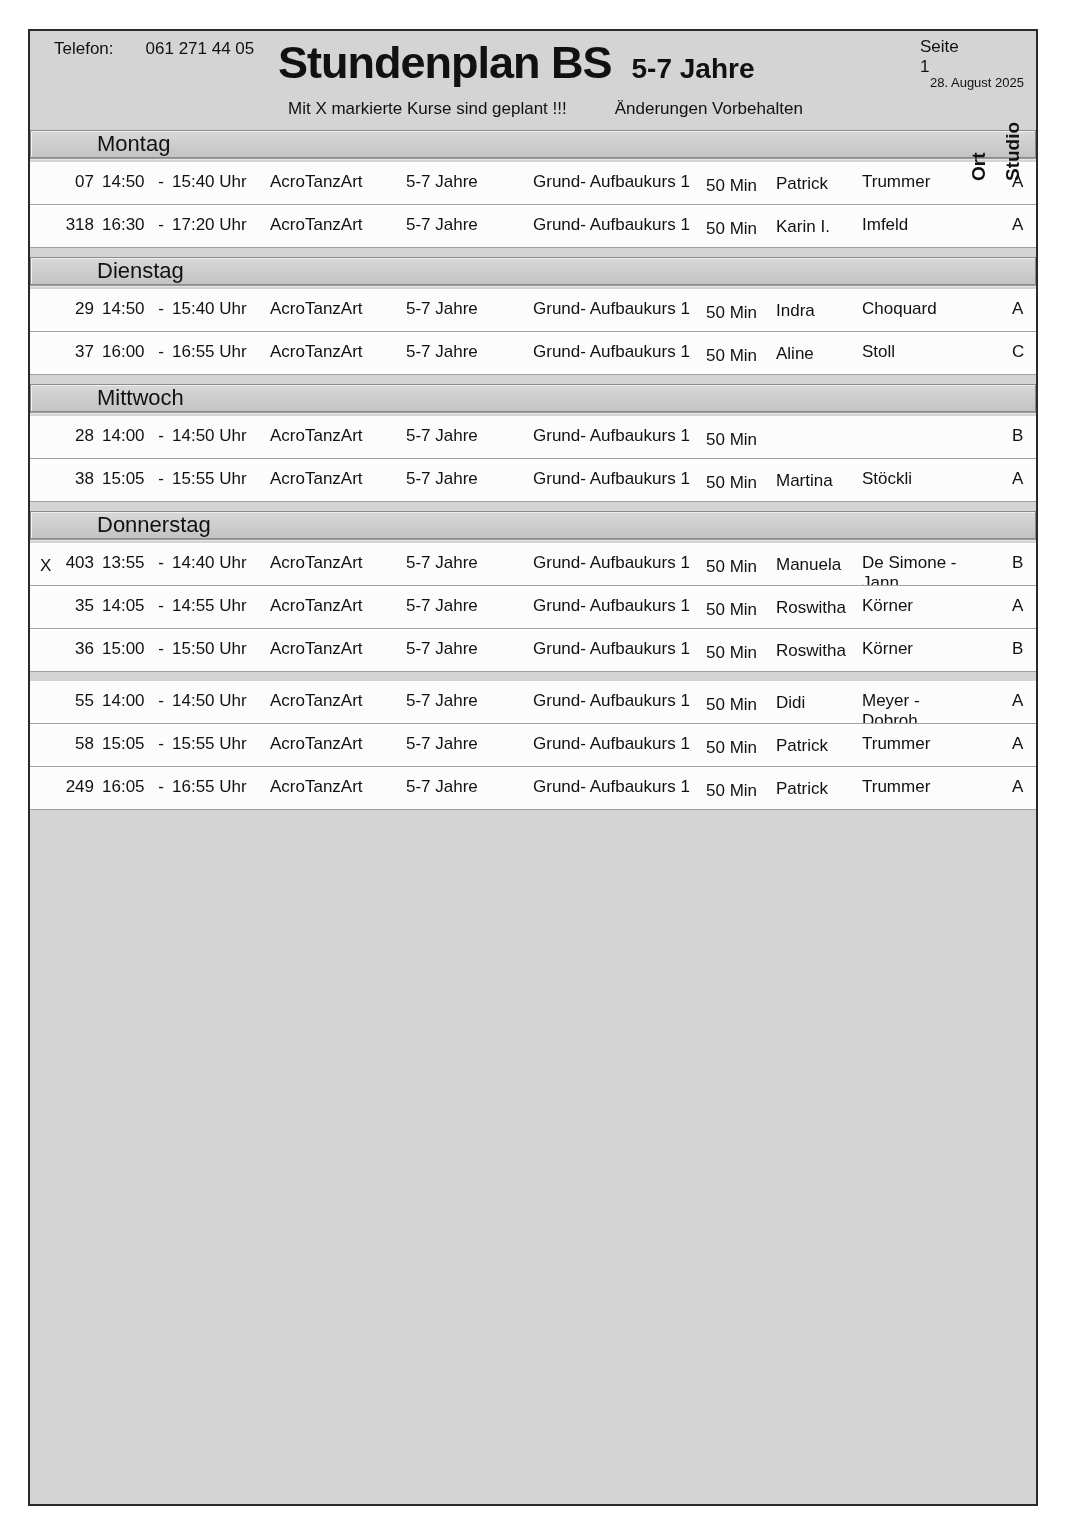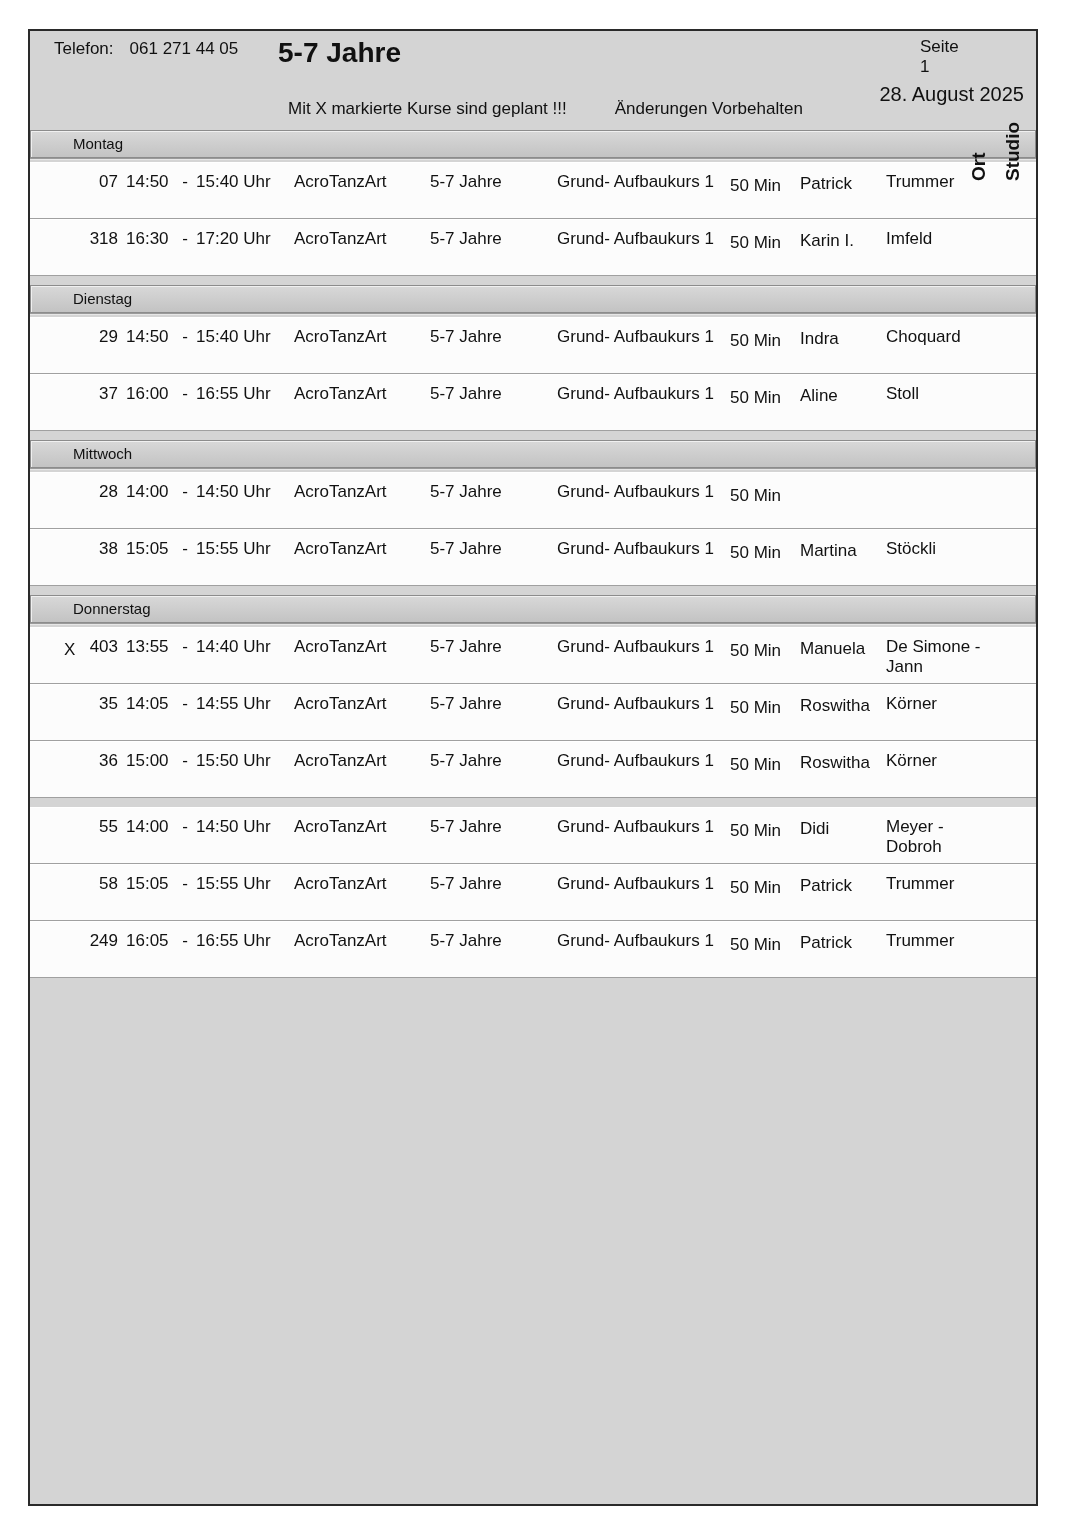--- a/index.html
+++ b/index.html
@@ -18,32 +18,32 @@
     width: 1010px;
     height: 1477px;
     box-sizing: border-box;
     border: 2px solid #2a2a2a;
     background: #d4d4d4;
     overflow: hidden;
   }
   
   .topbar { position: relative; height: 60px; }
   .tel { position: absolute; left: 24px; top: 8px; font-size: 17px; }
-  .tel .lbl { margin-right: 16px; }
+  .tel .lbl { margin-right: 32px; }
   .titlewrap {
     position: absolute; left: 248px; top: 6px;
     display: flex; align-items: baseline; gap: 20px; white-space: nowrap;
   }
   .title   { font-size: 45px; font-weight: bold; letter-spacing: -1px; }
   .subtitle{ font-size: 28px; font-weight: bold; }
   .seite {
     position: absolute; right: 12px; top: 6px; width: 104px;
     display: flex; justify-content: space-between; font-size: 17px; flex-direction: column;
   }
-  .date { position: absolute; right: 12px; top: 52px; font-size: 20px; }
+  .date { position: absolute; right: 12px; top: 44px; font-size: 13px; }
   .notes {
     padding: 8px 0 0 258px;
     display: flex; gap: 48px;
     font-size: 17px; height: 22px; white-space: nowrap; text-align: center;
   }
   
   .grid {
     display: grid;
     grid-template-columns: 32px 40px 48px 22px 98px 136px 127px 173px 70px 86px 108px 34px 32px;
   }
@@ -71,33 +71,32 @@
   .day-band {
     height: 28px;
     background: linear-gradient(#d8d8d8, #c3c3c3);
     border: 1px solid #8c8c8c;
     box-shadow: inset 1px 1px 0 #f0f0f0, 0 1px 0 #9a9a9a, 0 2px 0 #e6e6e6;
     box-sizing: border-box;
     margin-bottom: 4px;
   }
   .day-band span {
     display: inline-block;
-    padding-left: 42px;
-    font-size: 15px;
+    padding-left: 66px;
+    font-size: 22px;
     line-height: 26px;
   }
   
   .row {
-    height: 57px;
+    height: 43px;
     overflow: hidden;
     background: #fcfcfc;
     border-bottom: 1px solid #a0a0a0;
     box-shadow: inset 0 1px 0 #ffffff;
     box-sizing: border-box;
-    padding-left: 24px;
   }
   .row > span {
     display: block;
     padding-top: 10px;
     font-size: 17px;
     line-height: 20px;
     white-space: nowrap;
     overflow: hidden;
   }
   .row .c-last { white-space: normal; }
@@ -111,20 +110,21 @@
 </head>
 <body>
 
 <div class="page">
 
   <header class="topbar">
     <div class="tel">
       <span class="lbl">Telefon:</span><span>061 271 44 05</span>
     </div>
     <div class="titlewrap">
+      <span class="title">Stundenplan BS</span>
       <span class="subtitle">5-7 Jahre</span>
     </div>
     <div class="seite">
       <span>Seite</span>
       <span>1</span>
     </div>
     <div class="date">28. August 2025</div>
   </header>
 
   <div class="notes">

